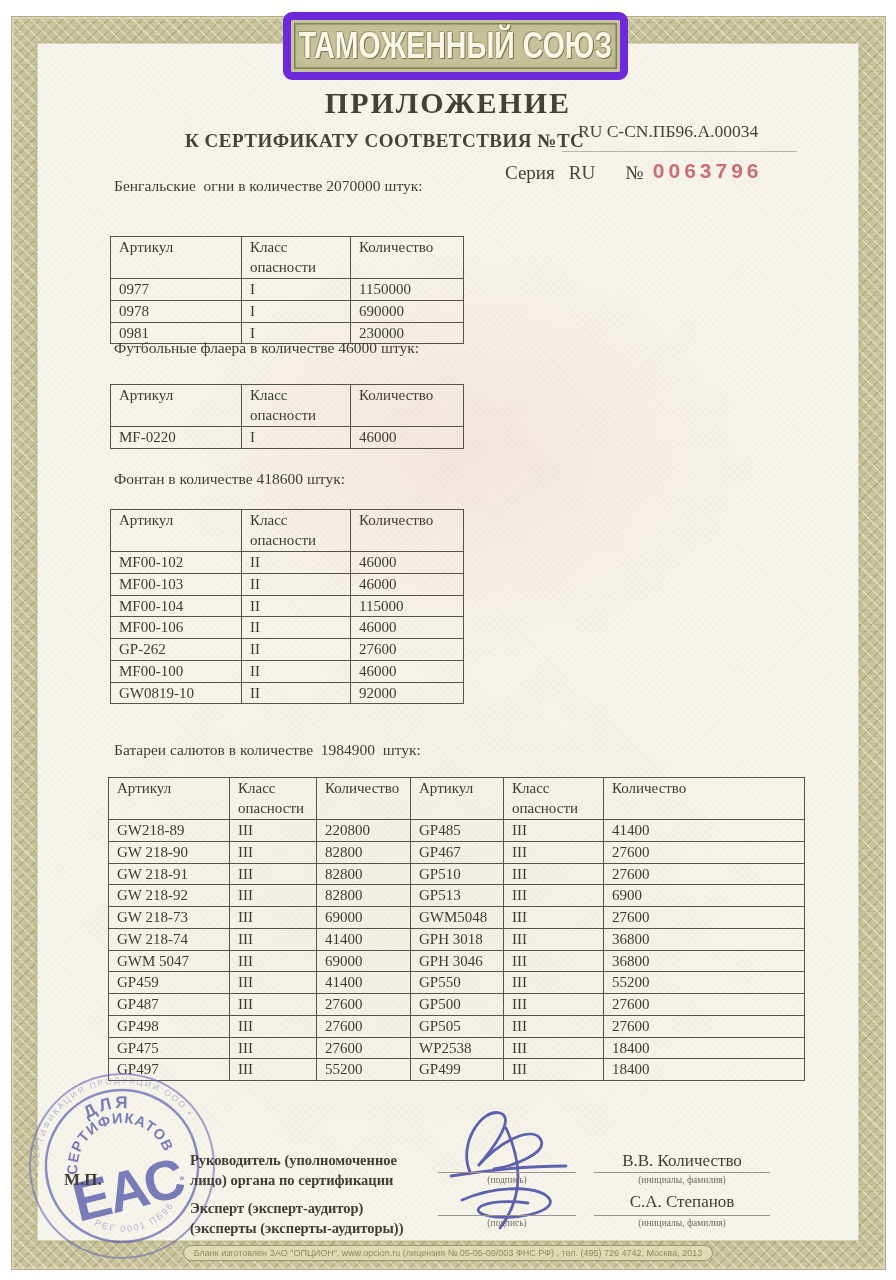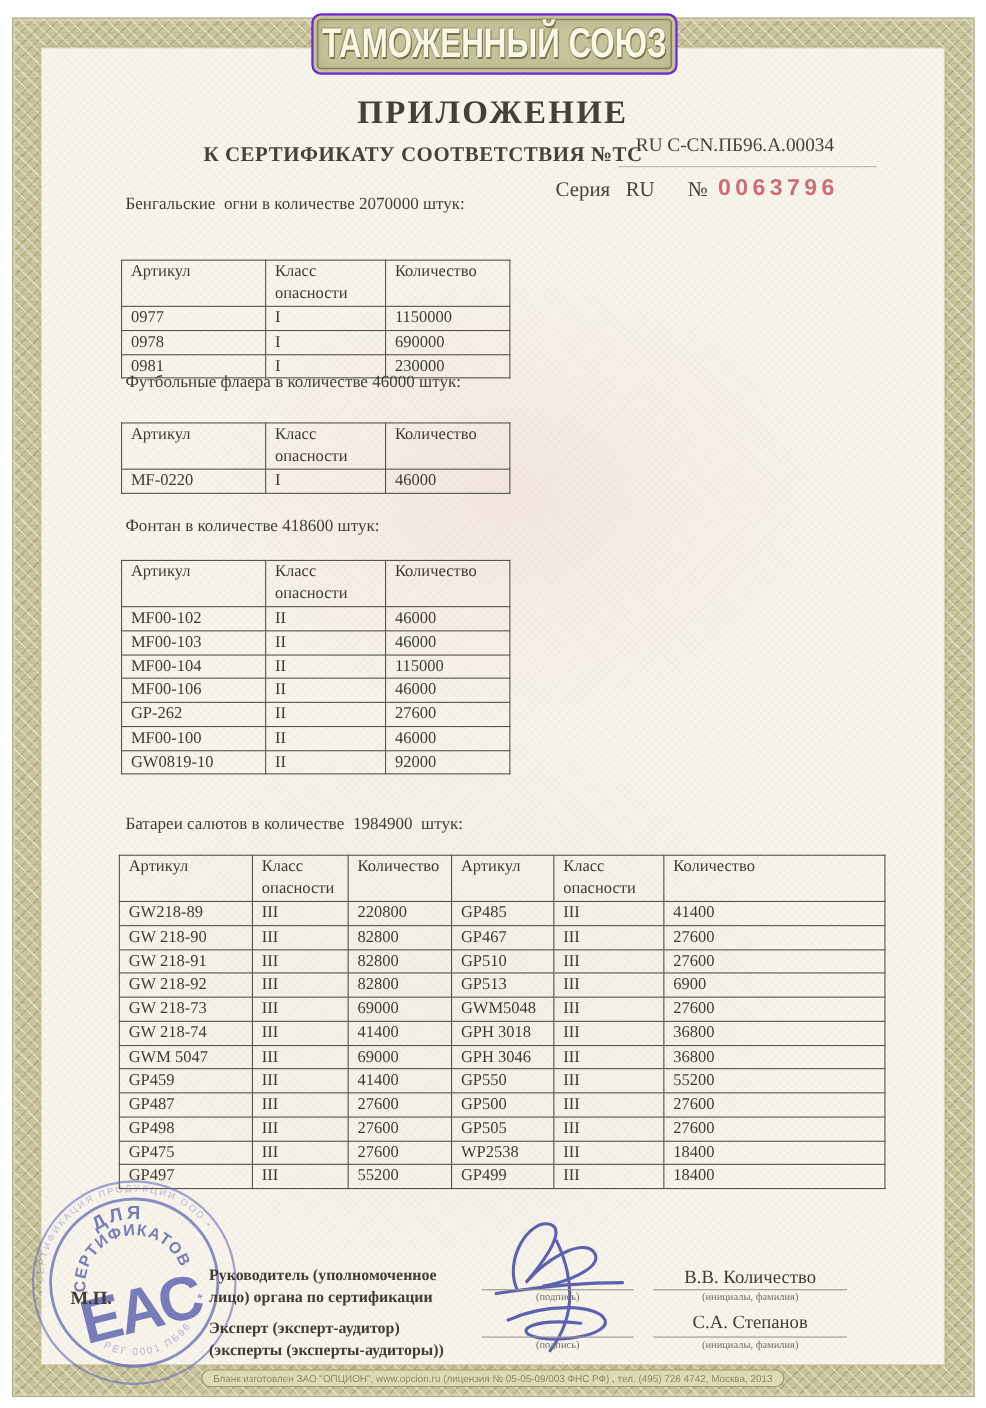--- a/index.html
+++ b/index.html
@@ -27,21 +27,21 @@
       radial-gradient(ellipse 420px 300px at 52% 34%, rgba(233,196,196,.30), transparent 70%),
       radial-gradient(ellipse 520px 420px at 45% 72%, rgba(230,216,198,.20), transparent 72%),
       repeating-linear-gradient(45deg, rgba(196,186,156,.07) 0 1px, transparent 1px 5px),
       repeating-linear-gradient(-45deg, rgba(196,186,156,.07) 0 1px, transparent 1px 5px);
     box-shadow:0 0 0 1px #dbd7b2, 0 0 5px rgba(120,115,75,.45);
   }
   
   .banner{
     position:absolute;left:283px;top:12px;width:329px;height:52px;
     background:#c6c29a;
-    border:2px solid #6d28d9;border-radius:9px;
+    border:8px solid #6d28d9;border-radius:9px;
     box-shadow:inset 0 0 0 3px #c6c29a, inset 0 0 0 4.5px #80805a, inset 0 0 14px rgba(110,108,70,.35);
     display:flex;align-items:center;justify-content:center;
   }
   .banner span{
     display:inline-block;
     font-family:"Liberation Sans","DejaVu Sans",sans-serif;
     font-weight:bold;font-size:31px;letter-spacing:0px;color:#faf7e6;
     transform:scale(.92,1.22);
     text-shadow:1px 1px 0 rgba(95,93,58,.75), -1px -1px 0 rgba(95,93,58,.35), 0 0 2px rgba(95,93,58,.4);
     white-space:nowrap;

